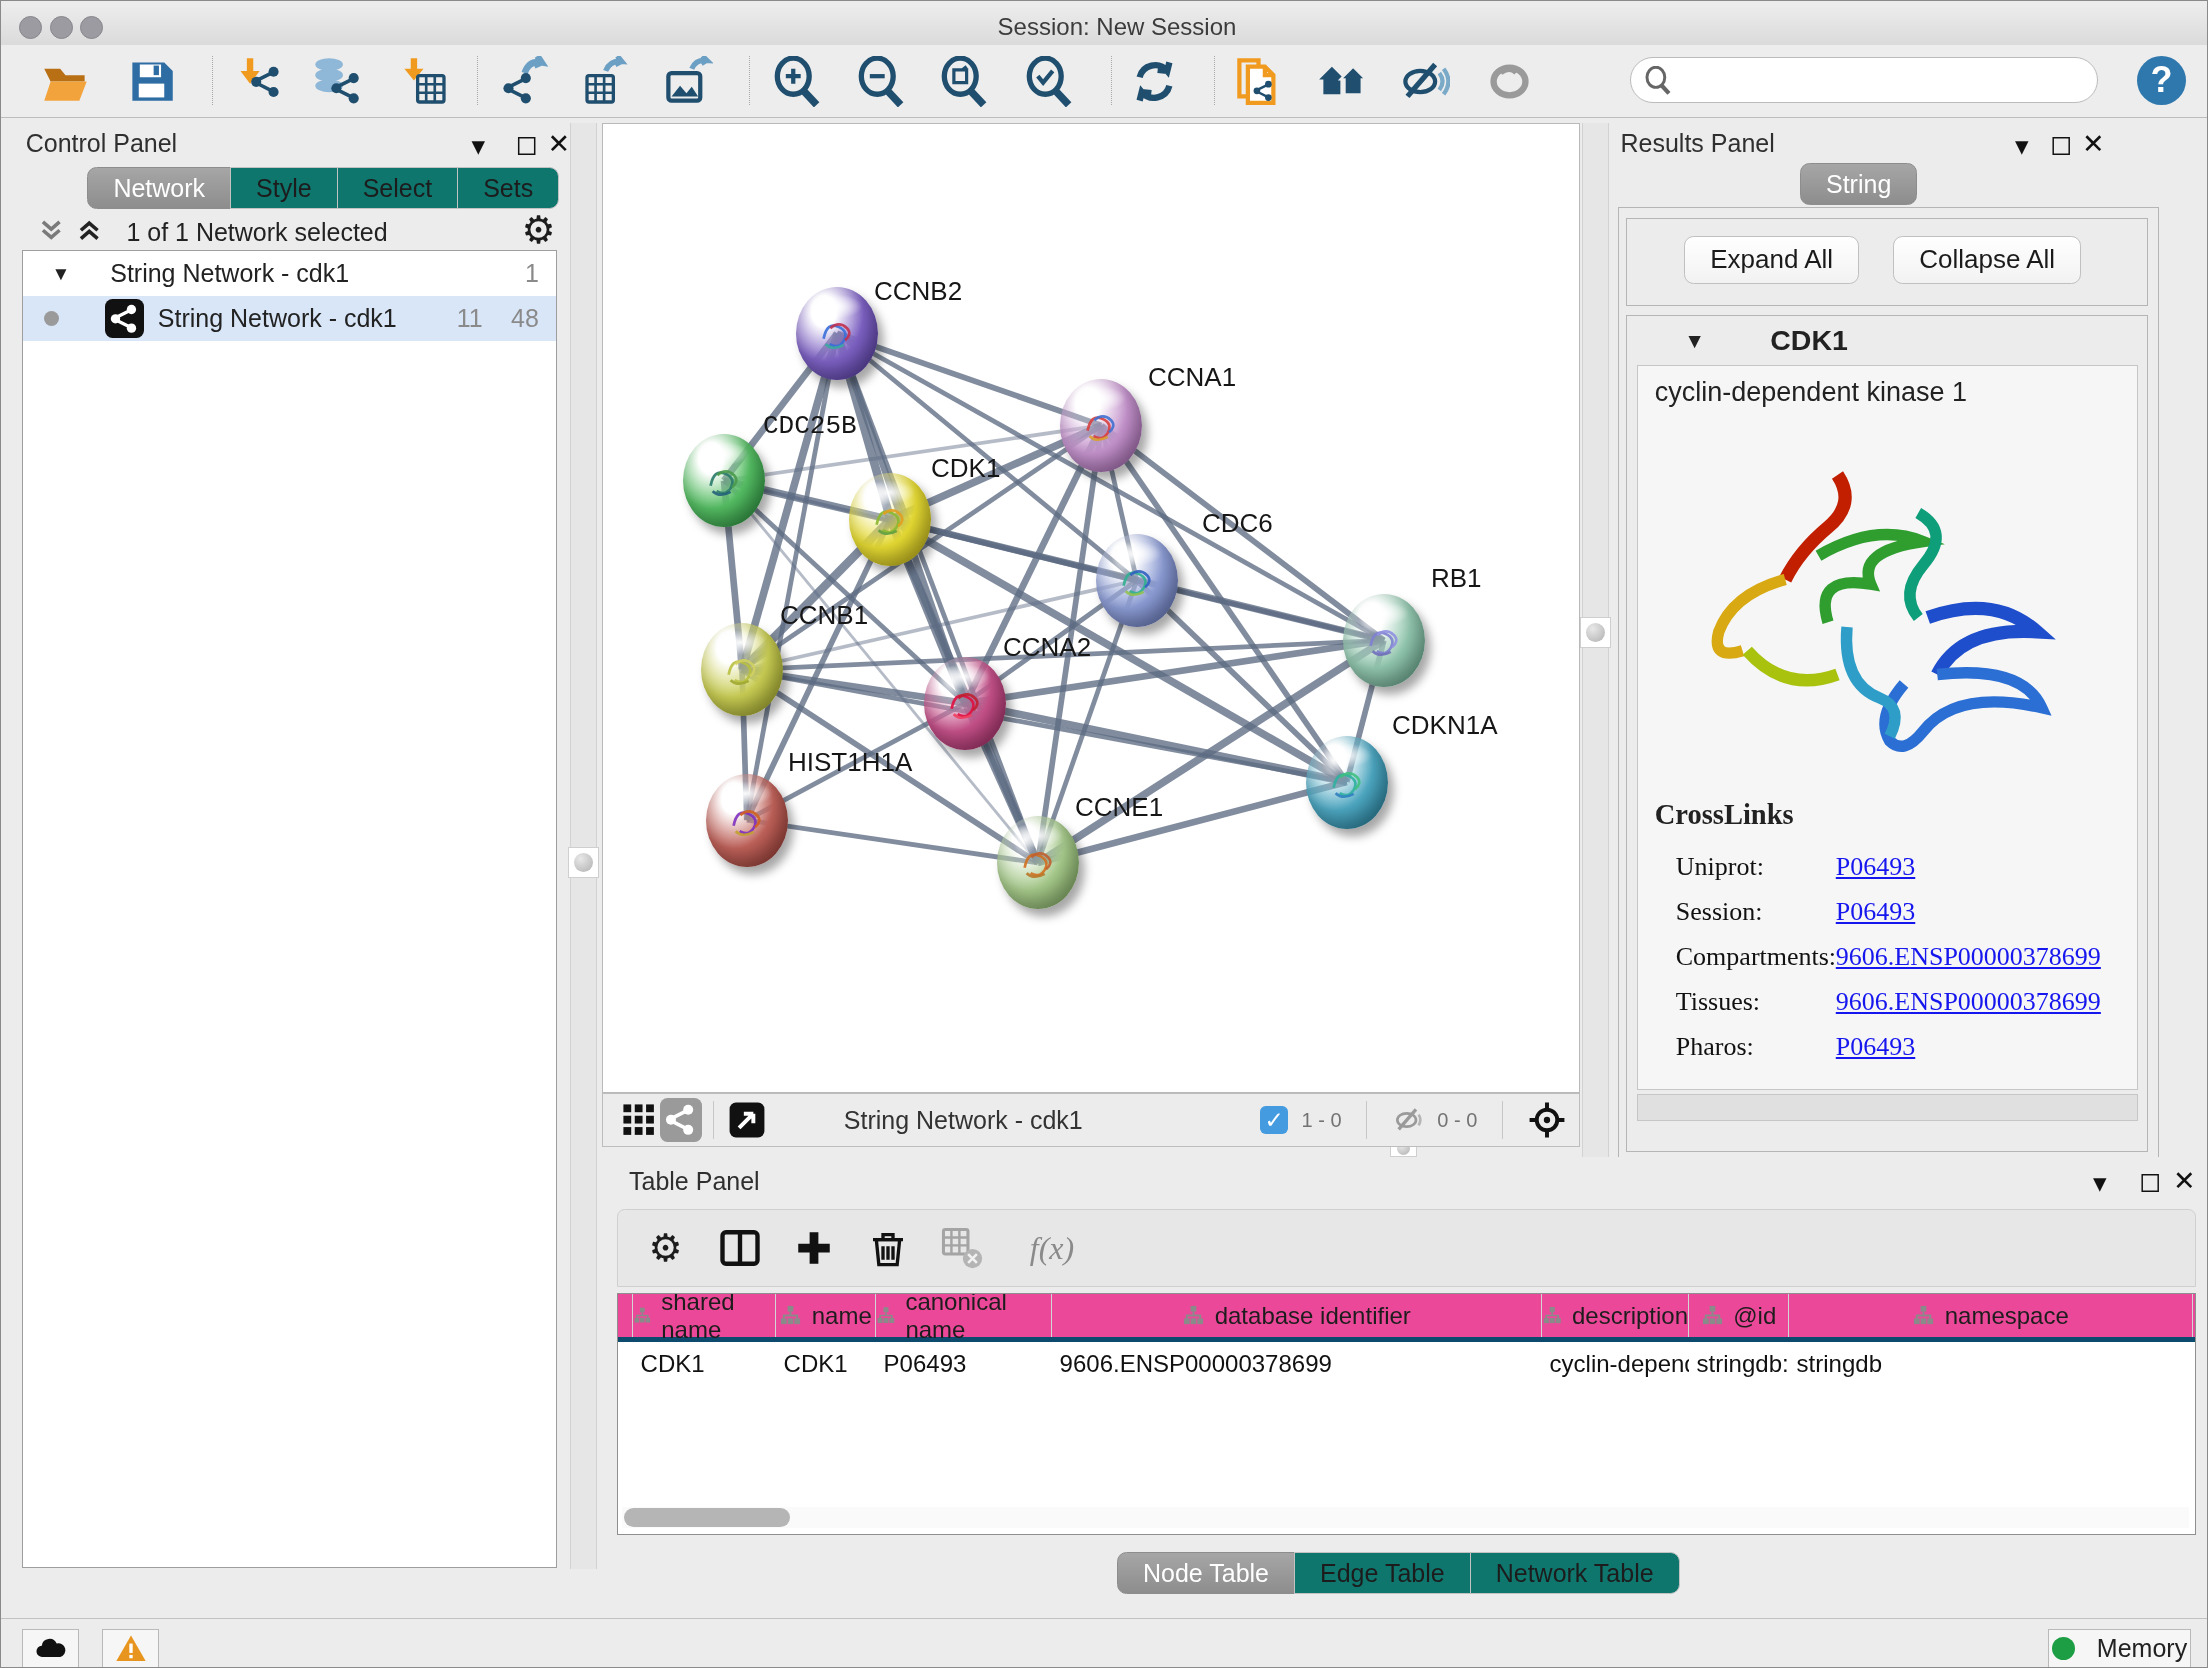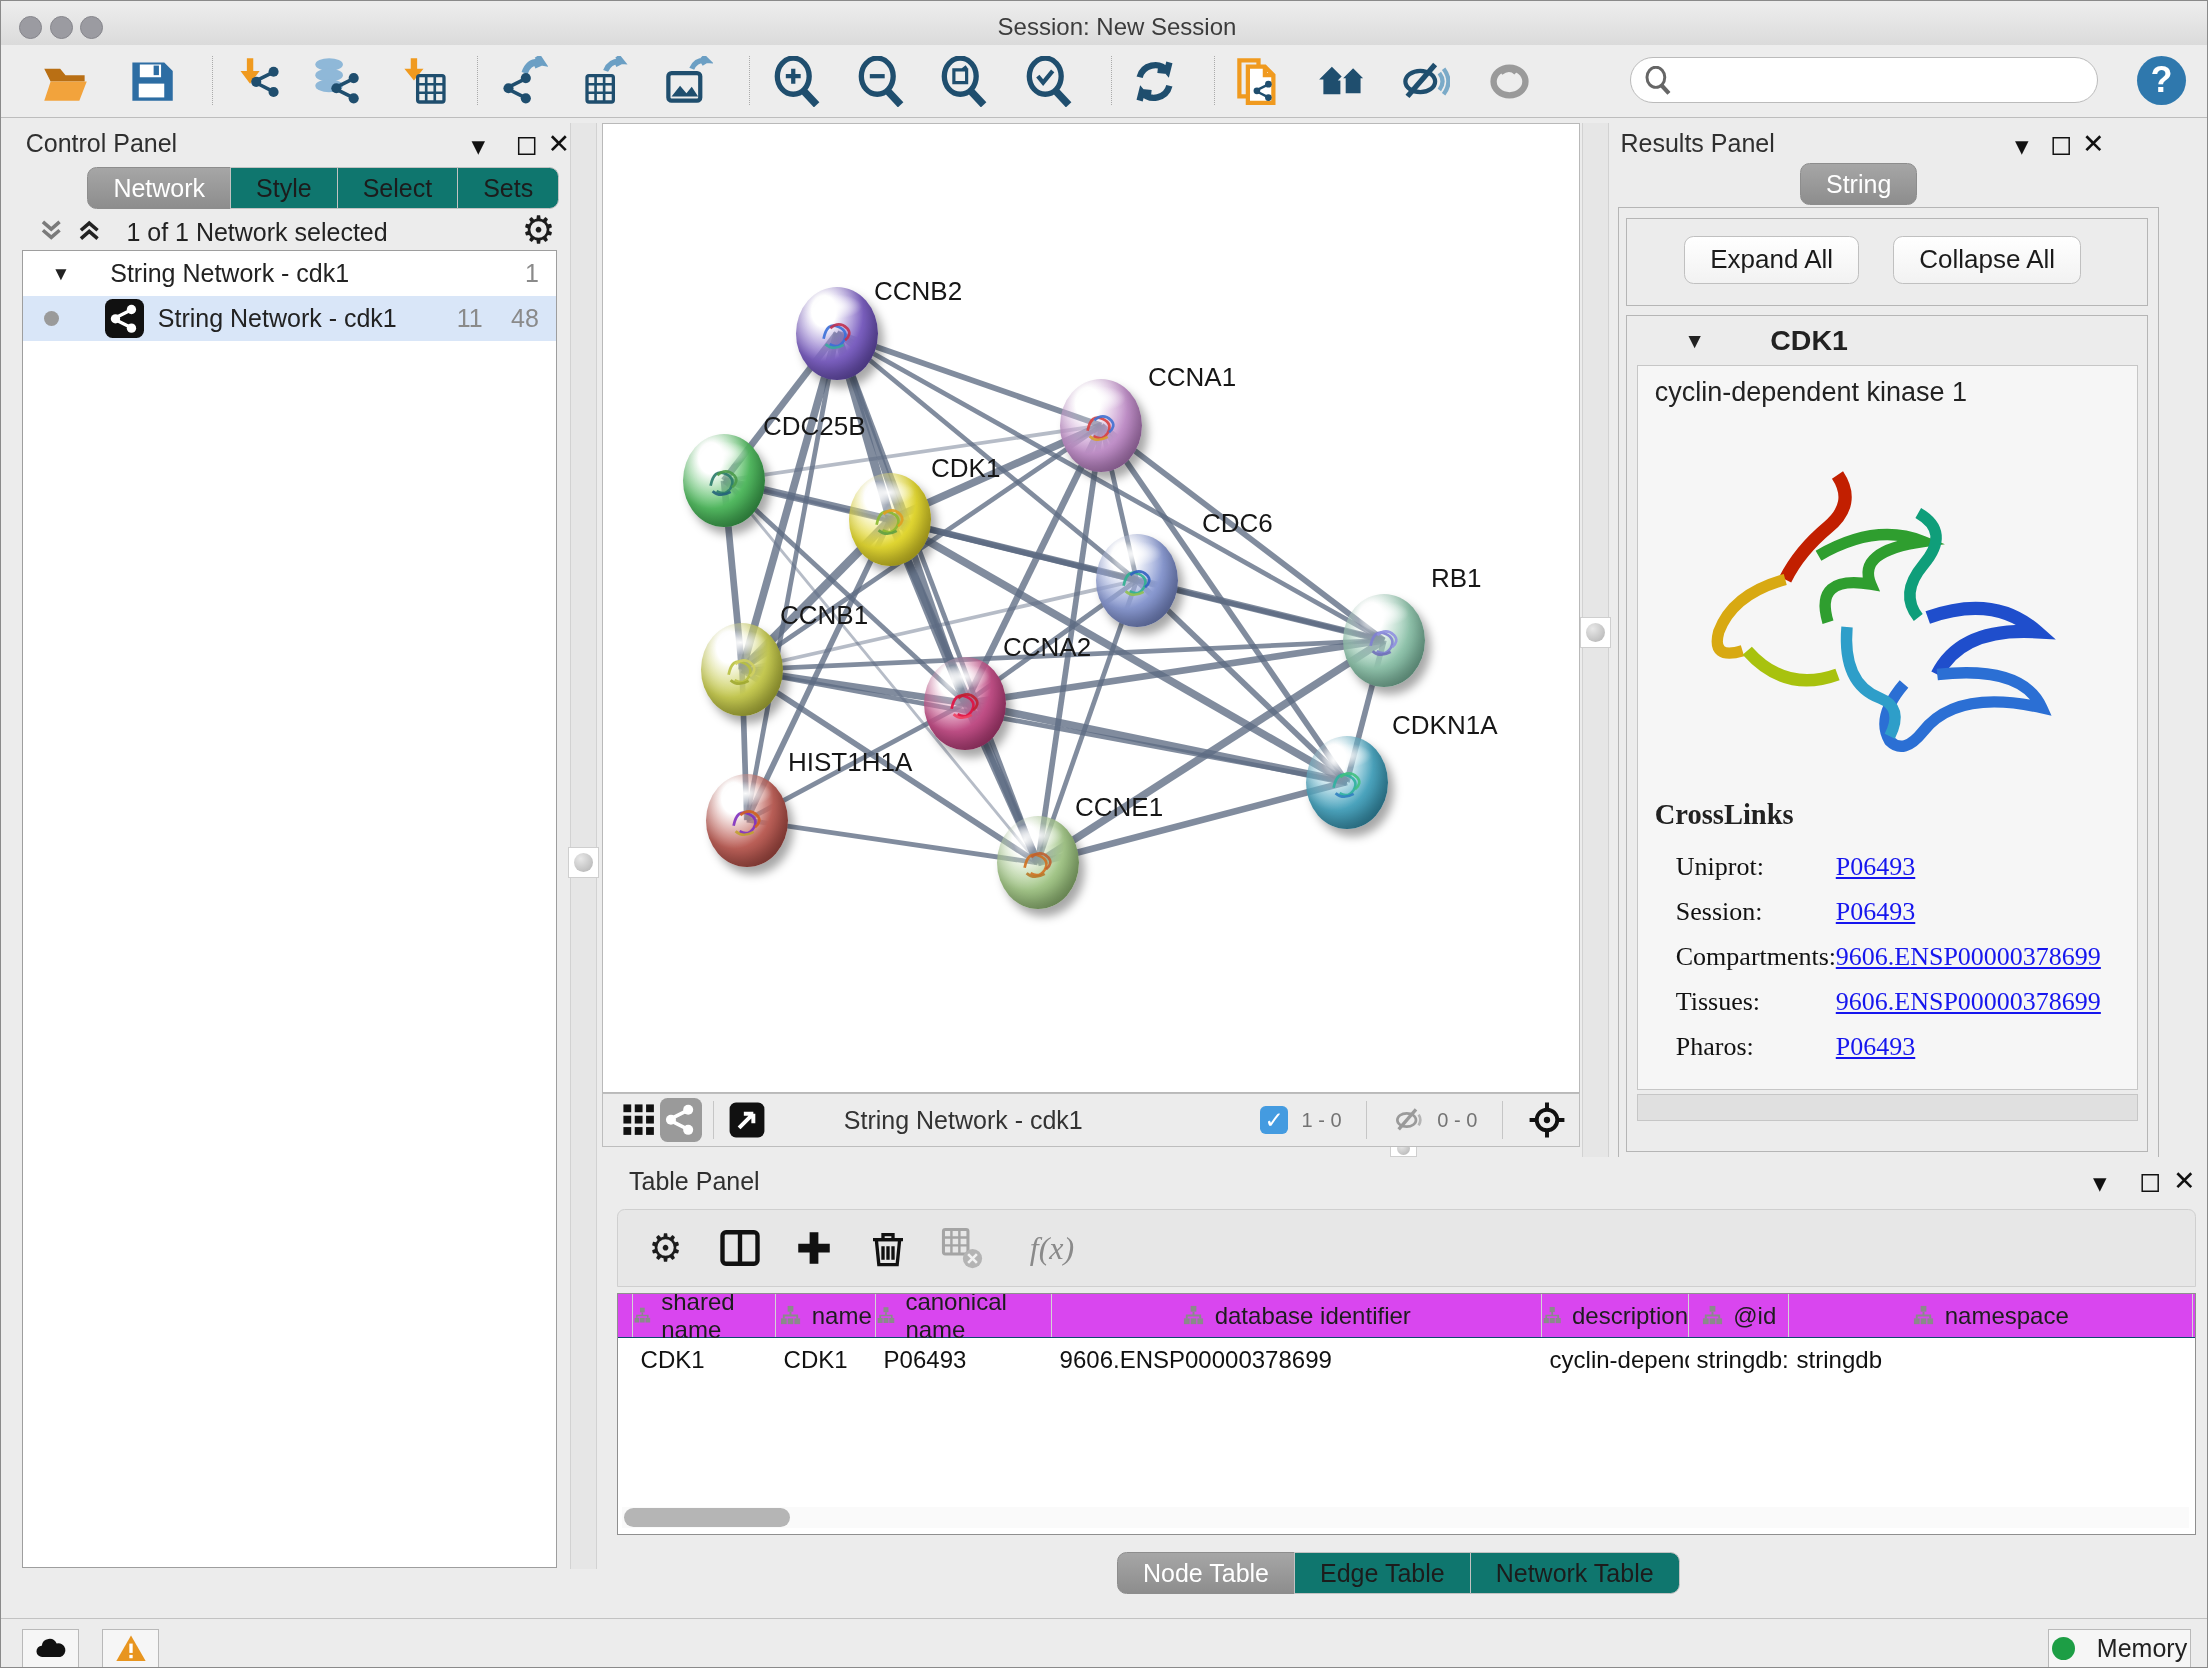--- a/index.html
+++ b/index.html
@@ -74,21 +74,21 @@
   .xl-row{display:flex;font-size:26px;margin-top:15px;}
   .xl-label{width:160px;color:#111;}
   .xl-link{color:#1616ee;text-decoration:underline;cursor:pointer;}
   
   #table-panel{left:601px;top:1156px;width:1607px;height:461px;background:#ececec;}
   #tp-toolbar{left:15px;top:52px;width:1579px;height:78px;background:#e7e7e7;border:1px solid #cfcfcf;
     border-radius:7.6px 7.6px 0 0;display:flex;align-items:center;box-sizing:border-box;}
   .tpi{width:53px;height:53px;margin-left:21px;display:flex;align-items:center;justify-content:center;cursor:pointer;}
   #data-table{left:15px;top:136px;width:1579px;height:242px;background:#fff;border:1px solid #8f8f8f;
     box-sizing:border-box;overflow:hidden;}
-  .thead{display:flex;background:#d946ef;border-bottom:1px solid #0c4a6e;height:43px;}
+  .thead{display:flex;background:#ec4899;border-bottom:5px solid #0c4a6e;height:43px;}
   .th{display:flex;align-items:center;justify-content:center;gap:9.5px;font-size:24px;color:#1d1d1d;
     border-right:1px solid #d4d4d4;box-sizing:border-box;cursor:pointer;}
   .trow{display:flex;height:43px;align-items:center;}
   .td{font-size:24px;color:#111;padding-left:7.6px;box-sizing:border-box;overflow:hidden;white-space:nowrap;}
   #h-scroll{position:absolute;left:3.8px;bottom:5.7px;width:1567px;height:21px;background:#fafafa;}
   #h-thumb{position:absolute;left:1.9px;top:1px;width:166px;height:19px;background:#b5b5b5;border-radius:9.5px;cursor:pointer;}
   
   #status-bar{left:0;top:1617px;width:2208px;height:51px;background:#ececec;border-top:1px solid #c2c2c2;}
   .sb-btn{top:9.5px;height:38px;background:#f6f6f6;border:1px solid #b9b9b9;display:flex;
     align-items:center;justify-content:center;cursor:pointer;}
@@ -391,21 +391,21 @@
         </div>
         <span class="node-label" style="left: 545px; top: 238px;">CCNA1</span>
         <div class="node" style="left: 80px; top: 310px; background: radial-gradient(at 34% 26%, rgba(255, 255, 255, 0.92) 0%, rgba(255, 255, 255, 0.25) 16%, rgb(85, 189, 99) 52%, rgb(31, 122, 50) 100%);">
           <div class="shine"></div>
           <svg width="70" height="67" viewBox="0 0 100 100">
             <path d="M30 58 q5 -26 22 -18 q16 7 8 21 q-8 13 -21 5" fill="none" stroke="#2a7a6a" stroke-width="4" opacity=".9"></path>
             <path d="M40 42 q13 -11 25 0 q8 9 -3 18" fill="none" stroke="#4a9a4a" stroke-width="4" opacity=".9"></path>
             <path d="M33 66 q11 10 27 1" fill="none" stroke="#23627a" stroke-width="4" opacity=".9"></path>
           </svg>
         </div>
-        <span class="node-label" style="left: 160px; top: 287px;">CDC25B</span>
+        <span class="node-label" style="left: 160px; top: 287px; font-family: Liberation Mono, monospace;">CDC25B</span>
         <div class="node" style="left: 246px; top: 349px; background: radial-gradient(at 34% 26%, rgba(255, 255, 255, 0.92) 0%, rgba(255, 255, 255, 0.25) 16%, rgb(229, 218, 51) 52%, rgb(168, 154, 20) 100%);">
           <div class="shine"></div>
           <svg width="70" height="67" viewBox="0 0 100 100">
             <path d="M30 58 q5 -26 22 -18 q16 7 8 21 q-8 13 -21 5" fill="none" stroke="#8ab830" stroke-width="4" opacity=".9"></path>
             <path d="M40 42 q13 -11 25 0 q8 9 -3 18" fill="none" stroke="#e0a020" stroke-width="4" opacity=".9"></path>
             <path d="M33 66 q11 10 27 1" fill="none" stroke="#60a040" stroke-width="4" opacity=".9"></path>
           </svg>
         </div>
         <span class="node-label" style="left: 328px; top: 329px;">CDK1</span>
         <div class="node" style="left: 493px; top: 410px; background: radial-gradient(at 34% 26%, rgba(255, 255, 255, 0.92) 0%, rgba(255, 255, 255, 0.25) 16%, rgb(140, 156, 212) 52%, rgb(84, 99, 158) 100%);">

